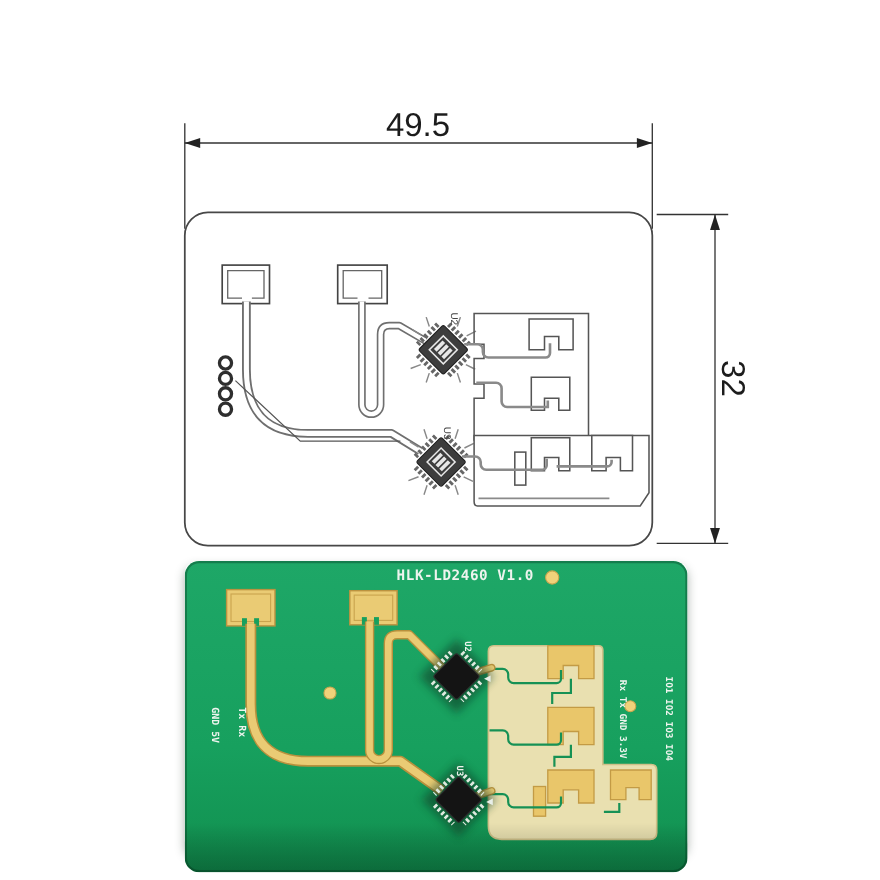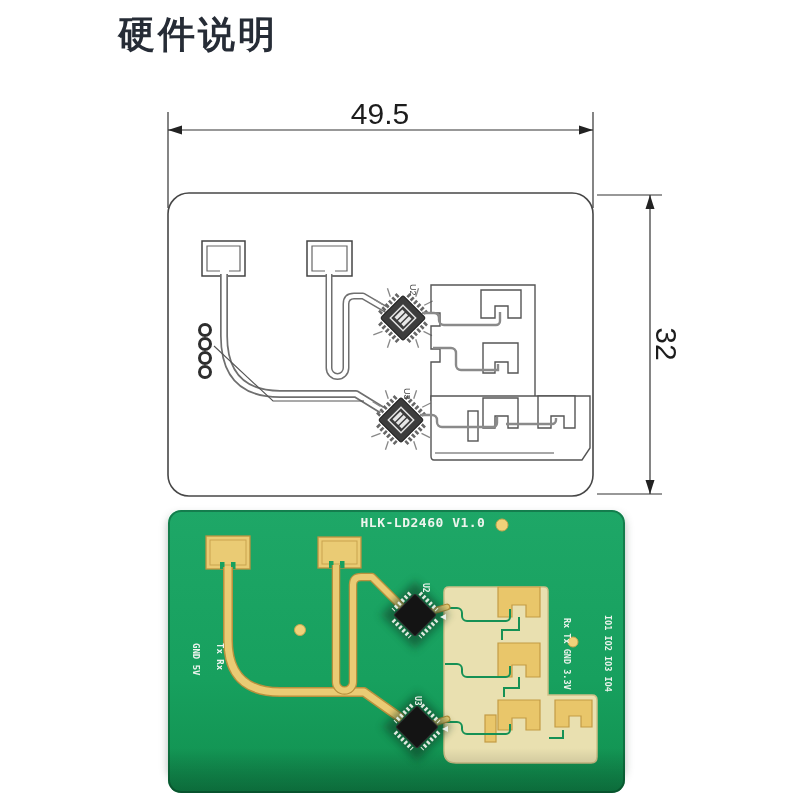--- a/index.html
+++ b/index.html
@@ -16,21 +16,20 @@
   .dimtxt{fill:#1c1c1c;font-size:30px;}
   .thin{stroke:#333;stroke-width:1.2;fill:none;}
   .outline{stroke:#555;stroke-width:1.4;fill:#ffffff;}
   .gray-meander{stroke:#8a8a8a;stroke-width:2.4;fill:none;}
   .green-meander{stroke:#169155;stroke-width:2;fill:none;}
 </style>
 </head>
 <body>
 <div class="canvas">
 
-<div class="page-title">硬件说明</div>
 
 <div class="diagram-wrap">
 <svg width="530" height="420" viewBox="0 0 530 420">
 
   <g>
     <line class="thin" x1="10" y1="14" x2="10" y2="110"></line>
     <line class="thin" x1="435" y1="14" x2="435" y2="110"></line>
     <line class="thin" x1="10" y1="32" x2="435" y2="32"></line>
     <polygon points="10,32 24,27.5 24,36.5" fill="#222"></polygon>
     <polygon points="435,32 421,27.5 421,36.5" fill="#222"></polygon>

